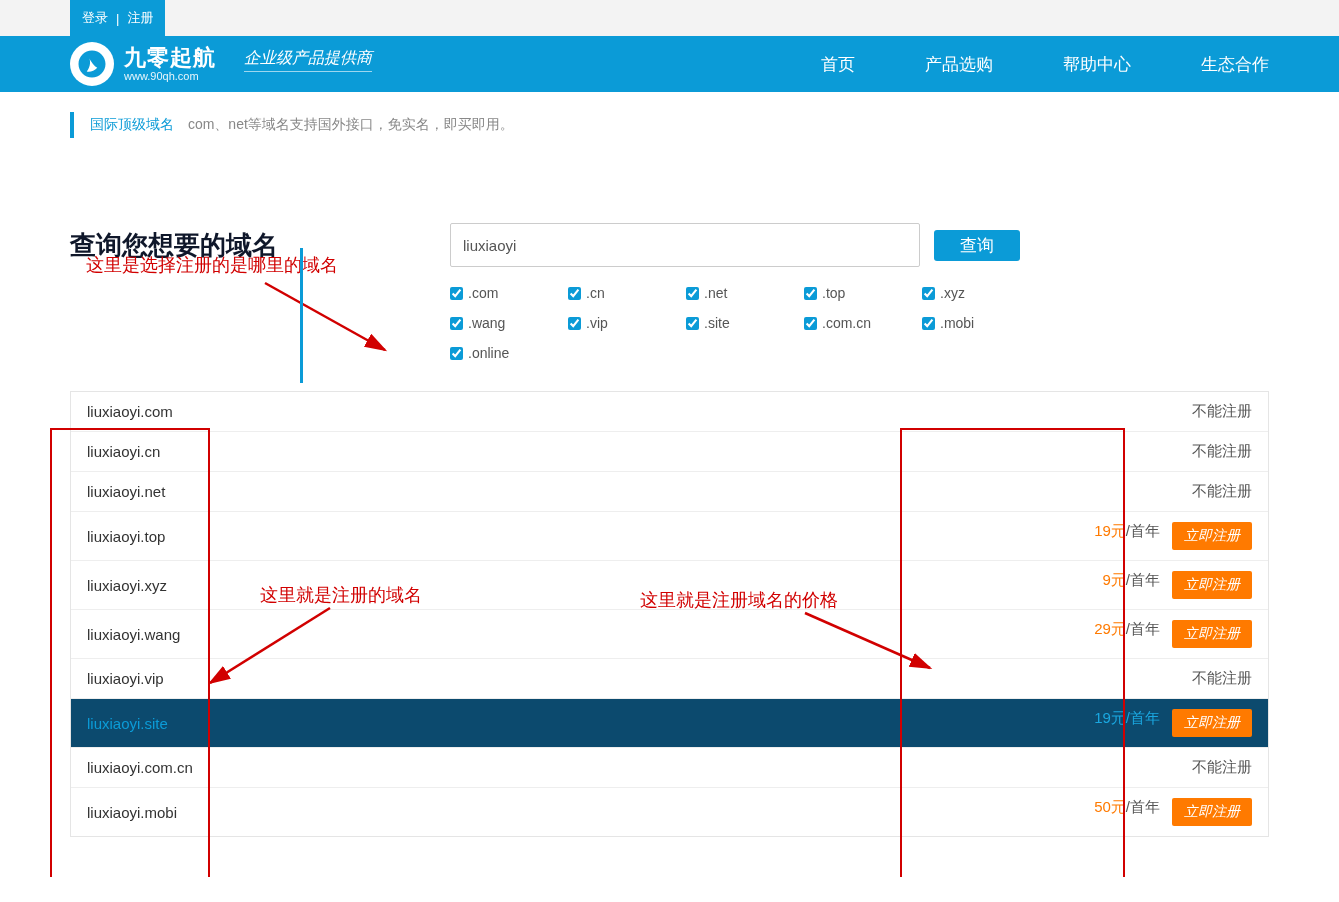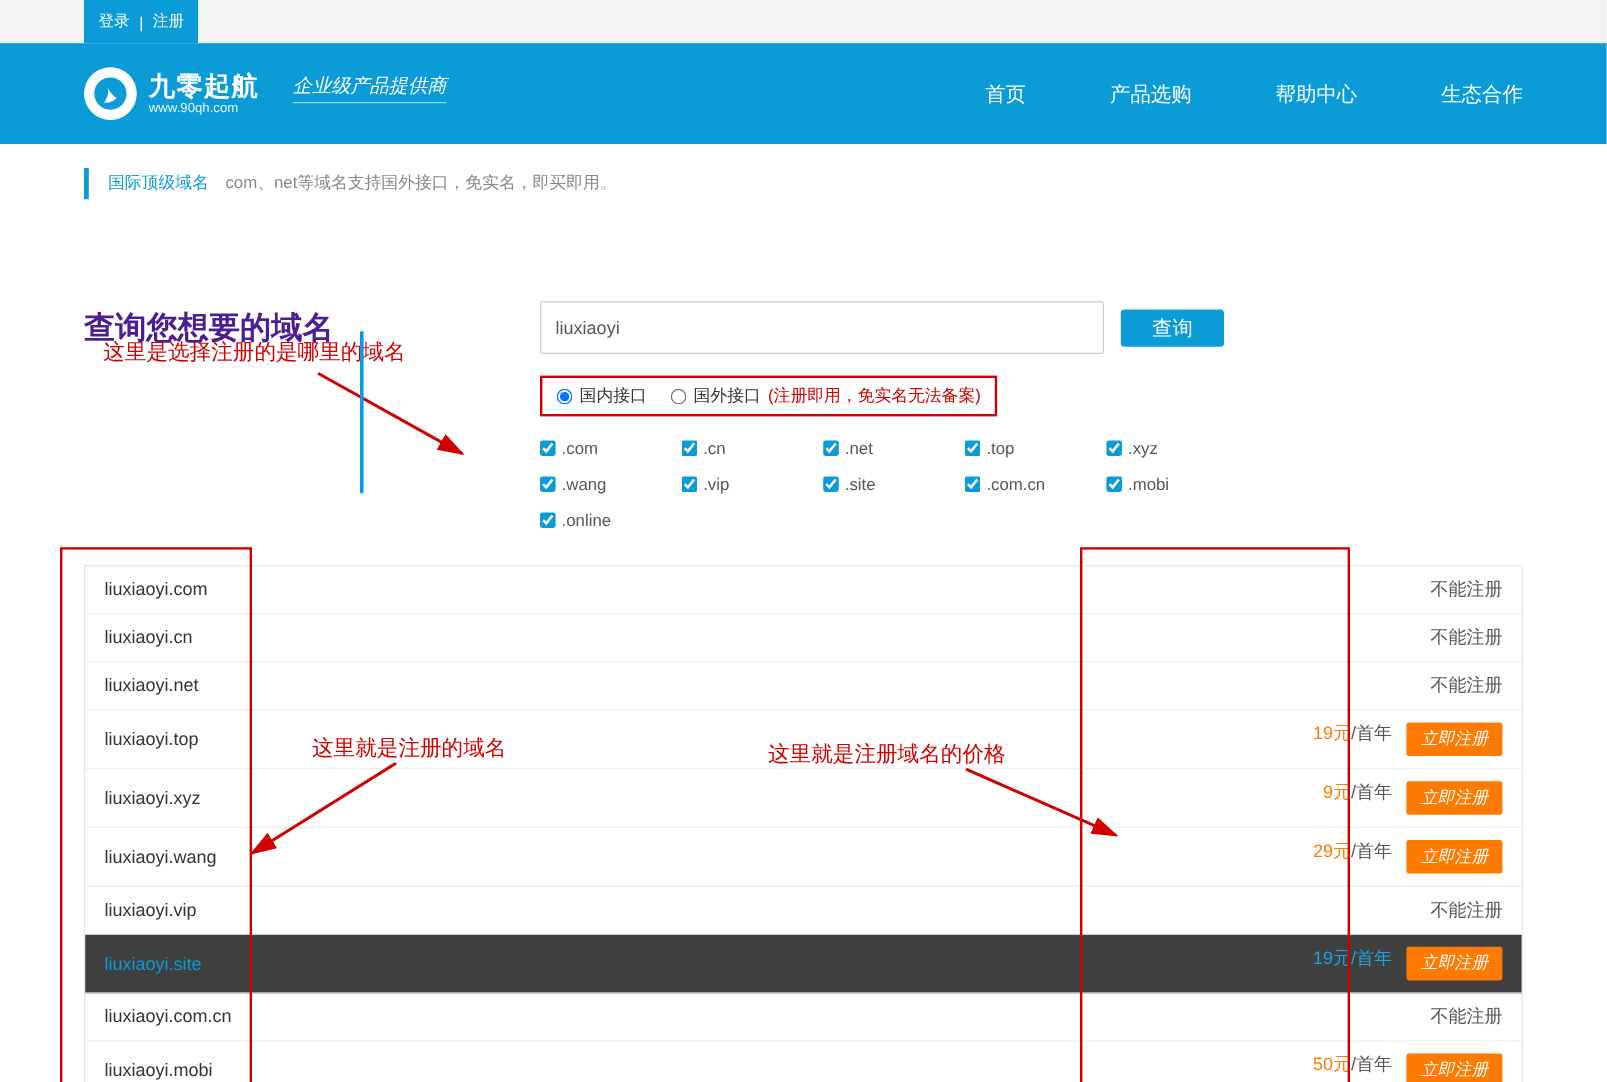--- a/index.html
+++ b/index.html
@@ -6,61 +6,61 @@
   body { font-family: "Microsoft YaHei", Arial, sans-serif; background: #fff; color: #333; font-size: 14px; width: 1339px; }
 
   
   .topbar { background: #f3f3f3; height: 36px; display: flex; align-items: center; justify-content: space-between; padding: 0 50px 0 70px; color: #777; font-size: 13px; }
   .topbar .left span { margin: 0 2px; }
   .topbar .sep { color: #bbb; margin: 0 6px; }
   .topbar .right { background: #0b9bd7; color: #fff; padding: 0 12px; height: 36px; display: flex; align-items: center; gap: 8px; }
   .topbar .right a { color: #fff; cursor: pointer; }
 
   
-  .header { background: #0b9bd7; height: 84px; display: flex; align-items: center; padding: 0 70px; color: #fff; }
+  .header { background: #0b9bd7; height: 56px; display: flex; align-items: center; padding: 0 70px; color: #fff; }
   .logo { display: flex; align-items: center; gap: 10px; }
   .logo-mark { width: 44px; height: 44px; border-radius: 50%; background: #fff; display:flex; align-items:center; justify-content:center; }
   .logo-mark svg { width: 30px; height: 30px; }
   .logo-text { display:flex; flex-direction:column; line-height:1.1; }
   .logo-cn { font-size: 22px; font-weight: bold; letter-spacing:1px;}
   .logo-url { font-size: 11px; opacity: .9; }
   .logo-slogan { font-family: cursive; font-size: 16px; margin-left: 18px; font-style: italic; position:relative; top:-4px;}
   .slogan-underline { border-bottom:1px solid rgba(255,255,255,.6); padding-bottom:2px;}
   .nav { margin-left: auto; display: flex; gap: 70px; font-size: 17px; align-items: flex-end; }
   .nav a { color: #fff; cursor: pointer; }
 
   
   .crumb-wrap { padding: 20px 70px 0; }
   .crumb { border-left: 4px solid #0b9bd7; padding: 4px 0 4px 16px; color: #444; font-size: 14px; }
   .crumb .title { color: #0b9bd7; margin-right: 10px; }
   .crumb .desc { color: #888; }
 
   
   .page { position: relative; padding: 0 70px 40px; }
 
-  .query-heading { font-size: 26px; color: #4c1d95; margin-top: 90px; }
+  .query-heading { font-size: 26px; color: #0f172a; margin-top: 90px; }
 
   .search-area { margin-left: 380px; margin-top: -40px; }
   .search-row { display:flex; gap: 14px; align-items:center;}
   .search-input { width: 470px; height: 44px; border: 1px solid #ccc; border-radius: 2px; padding: 0 12px; font-size: 15px; color:#555;}
   .search-btn { background: #0b9bd7; color: #fff; border: none; height: 31px; padding: 0 26px; font-size: 17px; border-radius: 3px; cursor: pointer; }
 
   .radio-row { margin-top: 18px; border: 2px solid #d10000; padding: 6px 12px; display: inline-flex; align-items: center; gap: 20px; }
   .radio-row label { display:flex; align-items:center; gap:6px; color:#333; font-size:14px;}
   .radio-row .hint { color: #d10000; }
 
   .tld-checks { margin-top: 18px; display:flex; flex-wrap: wrap; column-gap: 48px; row-gap: 14px; max-width: 620px; color:#555; font-size:14px;}
   .tld-checks label { display:flex; align-items:center; gap:5px; min-width:70px;}
   .tld-checks input { accent-color:#0b9bd7; }
 
   
   .results { margin-top: 30px; border: 1px solid #e5e5e5; }
   .results .row { display:flex; align-items:center; justify-content:space-between; padding: 10px 16px; border-bottom: 1px solid #eee; font-size:15px;}
   .results .row:last-child { border-bottom:none; }
-  .results .row.highlight { background:#404040; }
+  .results .row.highlight { background:#0c4a6e; }
   .results .row.highlight .dom { color:#0b9bd7; }
   .results .dom { color:#333; }
   .status-text { color:#555; }
   .price { color:#ff7a00; }
   .price .unit { color:#555; }
   .price-hl { color:#1aa7e0; }
   .price-hl .unit { color:#1aa7e0; }
   .reg-btn { background:#ff7a00; color:#fff; border:none; padding: 5px 12px; margin-left: 12px; cursor:pointer; font-size:14px; border-radius:2px;font-style:italic;}
   .right-cell { display:flex; align-items:flex-start; }
 
@@ -111,31 +111,20 @@
 <div class="page">
 
   <h1 class="query-heading">查询您想要的域名</h1>
 
   <div class="search-area">
     <div class="search-row">
       <input class="search-input" value="liuxiaoyi" style="">
       <button class="search-btn">查询</button>
     </div>
 
-    <div class="radio-row">
-      <label>
-        <input type="radio" name="api" checked="" style="">
-        <span>国内接口</span>
-      </label>
-      <label>
-        <input type="radio" name="api" style="">
-        <span>国外接口</span>
-          <span class="hint">(注册即用，免实名无法备案)</span>
-      </label>
-    </div>
 
     <div class="tld-checks" id="tld-checks">
         <label>
           <input type="checkbox" checked="" style="">
           <span>.com</span>
         </label>
         <label>
           <input type="checkbox" checked="" style="">
           <span>.cn</span>
         </label>

